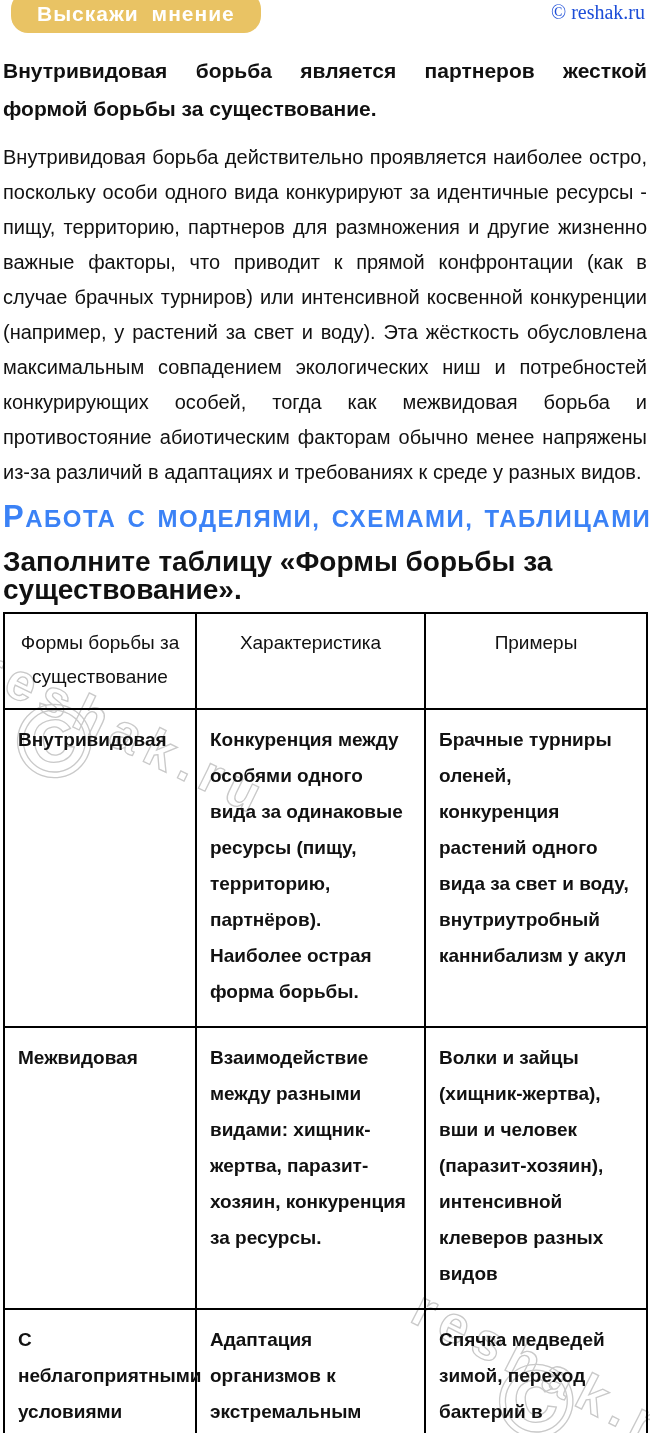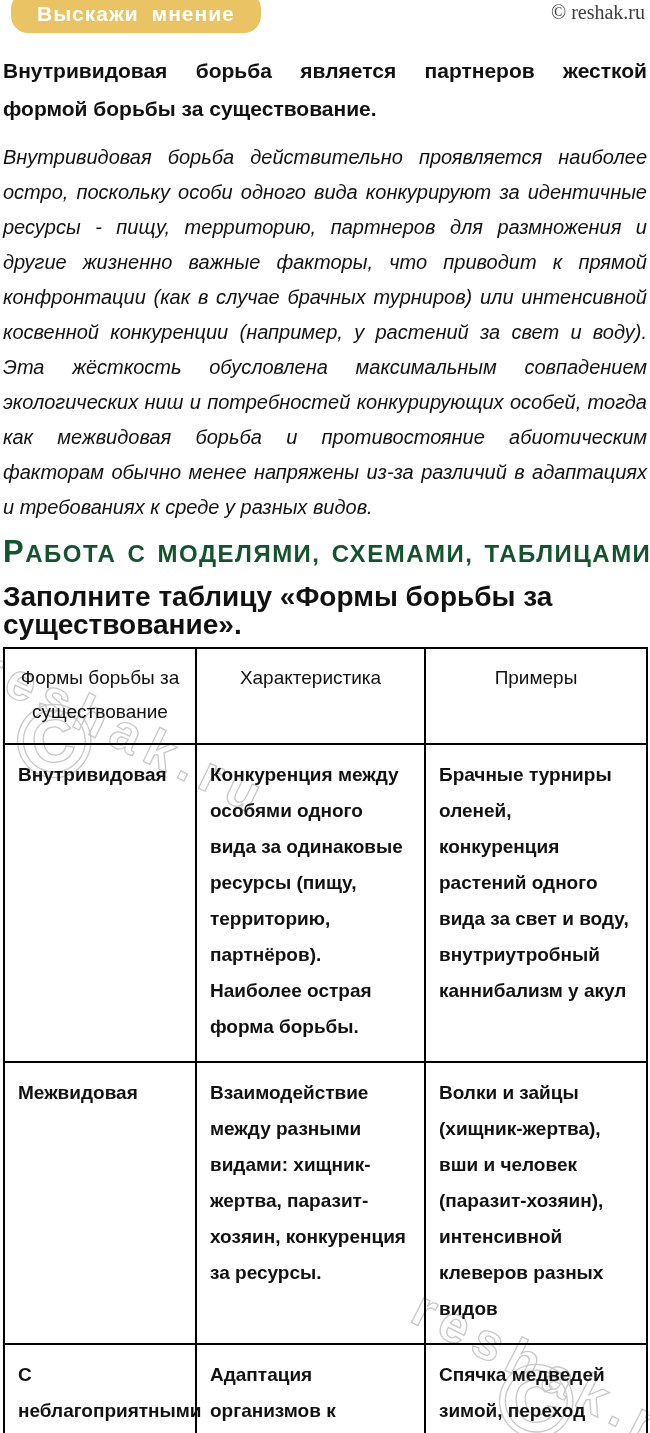--- a/index.html
+++ b/index.html
@@ -20,41 +20,41 @@
     margin-left: 8px; margin-top: -8px;
     background: #e9c364; color: #ffffff;
     font-weight: bold; font-size: 21px;
     padding: 10px 26px 7px 26px;
     border-radius: 17px;
     letter-spacing: 1px;
     word-spacing: 6px;
   }
   .copyright {
     font-family: "Liberation Serif", "DejaVu Serif", serif;
-    font-size: 20px; color: #404040; margin-top: 1px; margin-right: 2px;
+    font-size: 20px; color: #1d4ed8; margin-top: 1px; margin-right: 2px;
   }
 
   
   .statement {
     margin-top: 20px;
     font-size: 21px; font-weight: bold;
     line-height: 38px;
     text-align: justify; text-align-last: left;
   }
   .answer {
     margin-top: 12px;
     font-size: 20px;
     line-height: 35px;
-    text-align: justify; text-align-last: left; font-style: italic;
+    text-align: justify; text-align-last: left;
   }
 
   
   .section-heading {
     margin-top: 10px;
-    color: #14532d;
+    color: #3b82f6;
     font-size: 24px; font-weight: 800;
     letter-spacing: 1.5px; word-spacing: 3px;
     line-height: 34px;
     white-space: nowrap;
   }
   .section-heading::first-letter { font-size: 31px; }
 
   .task {
     margin-top: 12px;
     font-size: 28px; font-weight: bold;

